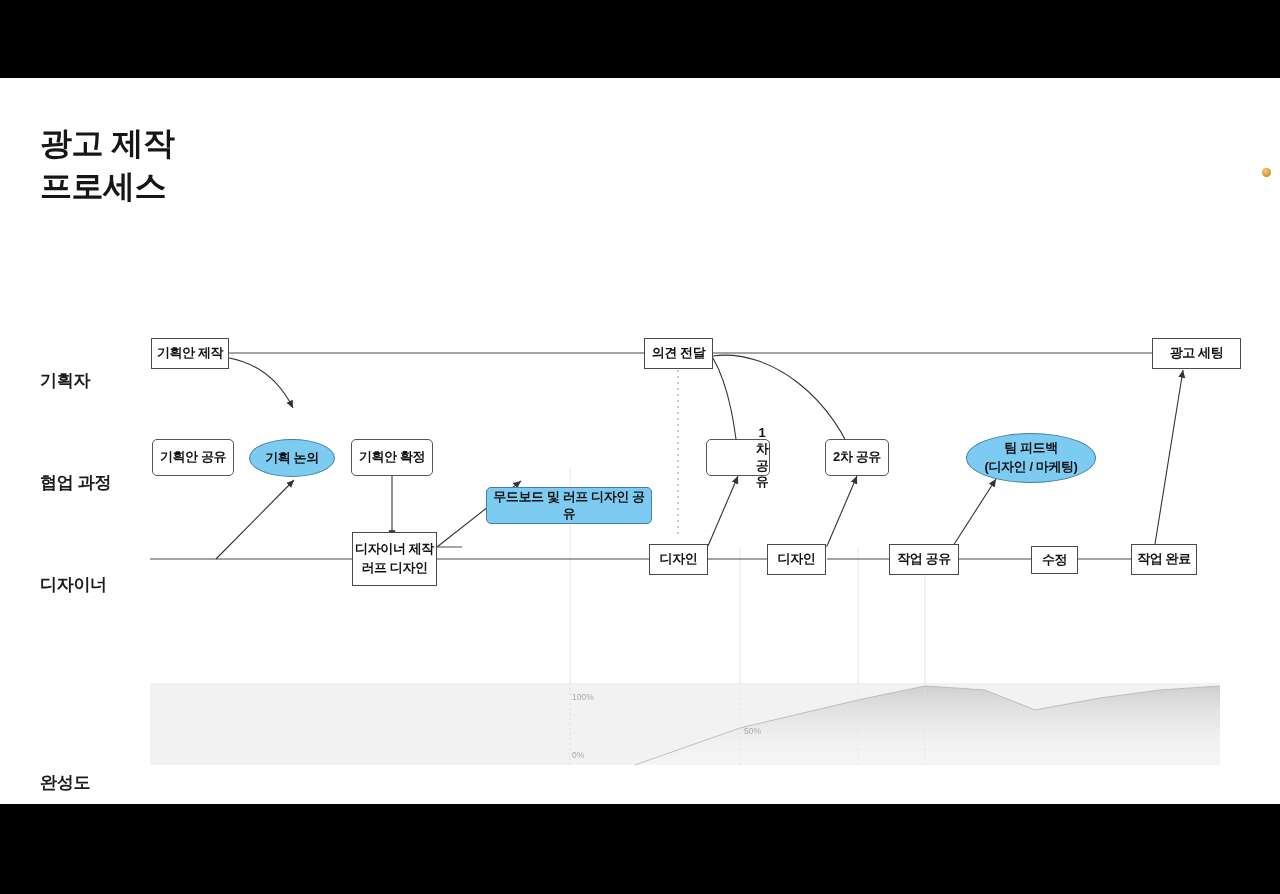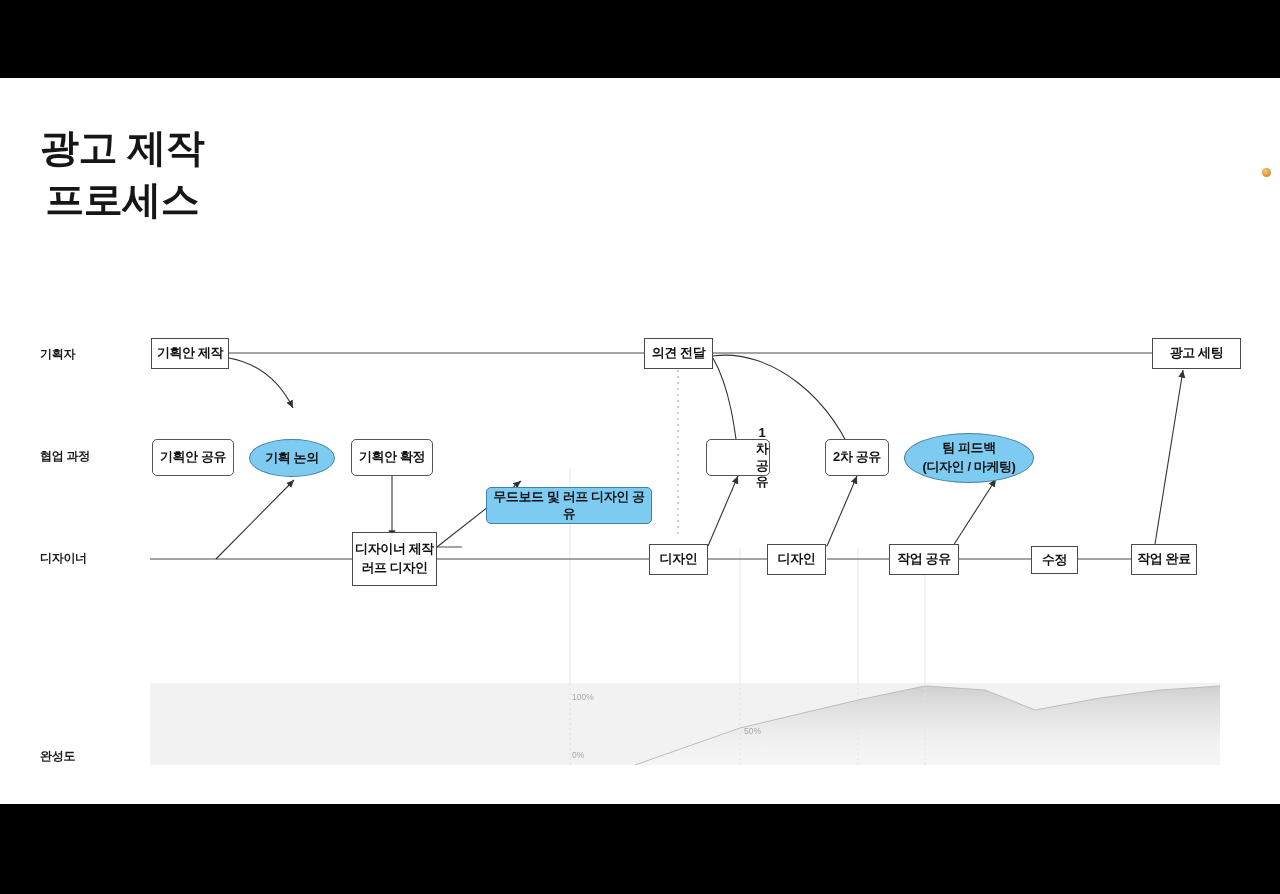--- a/index.html
+++ b/index.html
@@ -1,20 +1,20 @@
 <!DOCTYPE html>
 <html><head>
 <meta charset="utf-8">
 <style>
   html,body{margin:0;padding:0;background:#000;}
   body{width:1280px;height:894px;font-family:"Liberation Sans","DejaVu Sans",sans-serif;}
   #stage{position:relative;width:1280px;height:894px;background:#000;overflow:hidden;}
   #slide{position:absolute;left:0;top:78px;width:1280px;height:726px;background:#ffffff;}
-  #title{position:absolute;left:40px;top:44px;font-size:39px;font-weight:bold;color:#161616;line-height:1.33;letter-spacing:-0.5px;text-align:center;}
-  .rowlabel{position:absolute;font-size:12px;font-weight:bold;color:#1b1b1b;letter-spacing:-0.3px;}
+  #title{position:absolute;left:40px;top:44px;font-size:32px;font-weight:bold;color:#161616;line-height:1.33;letter-spacing:-0.5px;}
+  .rowlabel{position:absolute;font-size:17px;font-weight:bold;color:#1b1b1b;letter-spacing:-0.3px;margin-top:23px;}
   #corner-dot{position:absolute;left:1262px;top:90px;width:9px;height:9px;border-radius:50%;
       background:radial-gradient(circle at 40% 35%,#f6c97a 0%,#e09a36 55%,#c07c20 100%);}
   svg#canvas{position:absolute;left:0;top:0;width:1280px;height:726px;}
   .node{position:absolute;box-sizing:border-box;display:flex;align-items:center;justify-content:center;
       text-align:center;font-size:13px;font-weight:bold;color:#111;letter-spacing:-0.4px;line-height:1.25;
       background:#ffffff;border:1px solid #4a4a4a;}
   .node.rect{border-radius:0;}
   .node.round{border-radius:5px;border-color:#555;}
   .node.blue{background:#7ecbf2;border:1px solid #3f81a8;margin-top:48px;}
   .node.ellipse{border-radius:50%;background:#7ecbf2;border:1px solid #3f81a8;}
@@ -129,21 +129,21 @@
     </div>
     <div class="node round blue" style="left:486px;top:361px;width:166px;height:37px;">
       <span>무드보드 및 러프 디자인 공유</span>
     </div>
     <div class="node round" style="left:706px;top:361px;width:64px;height:37px;padding-left:48px;">
       <span>1차 공유</span>
     </div>
     <div class="node round" style="left:825px;top:361px;width:64px;height:37px;">
       <span>2차 공유</span>
     </div>
-    <div class="node ellipse two-line" style="left:904px;top:355px;width:130px;height:50px;flex-direction:column;text-align:right;">
+    <div class="node ellipse two-line" style="left:966px;top:355px;width:130px;height:50px;flex-direction:column;text-align:right;">
       <span>팀 피드백</span>
       <span>(디자인 / 마케팅)</span>
     </div>
 
     <div class="node rect two-line" style="left:352px;top:454px;width:85px;height:54px;flex-direction:column;">
       <span>디자이너 제작</span>
       <span>러프 디자인</span>
     </div>
     <div class="node rect" style="left:649px;top:466px;width:59px;height:31px;">
       <span>디자인</span>

